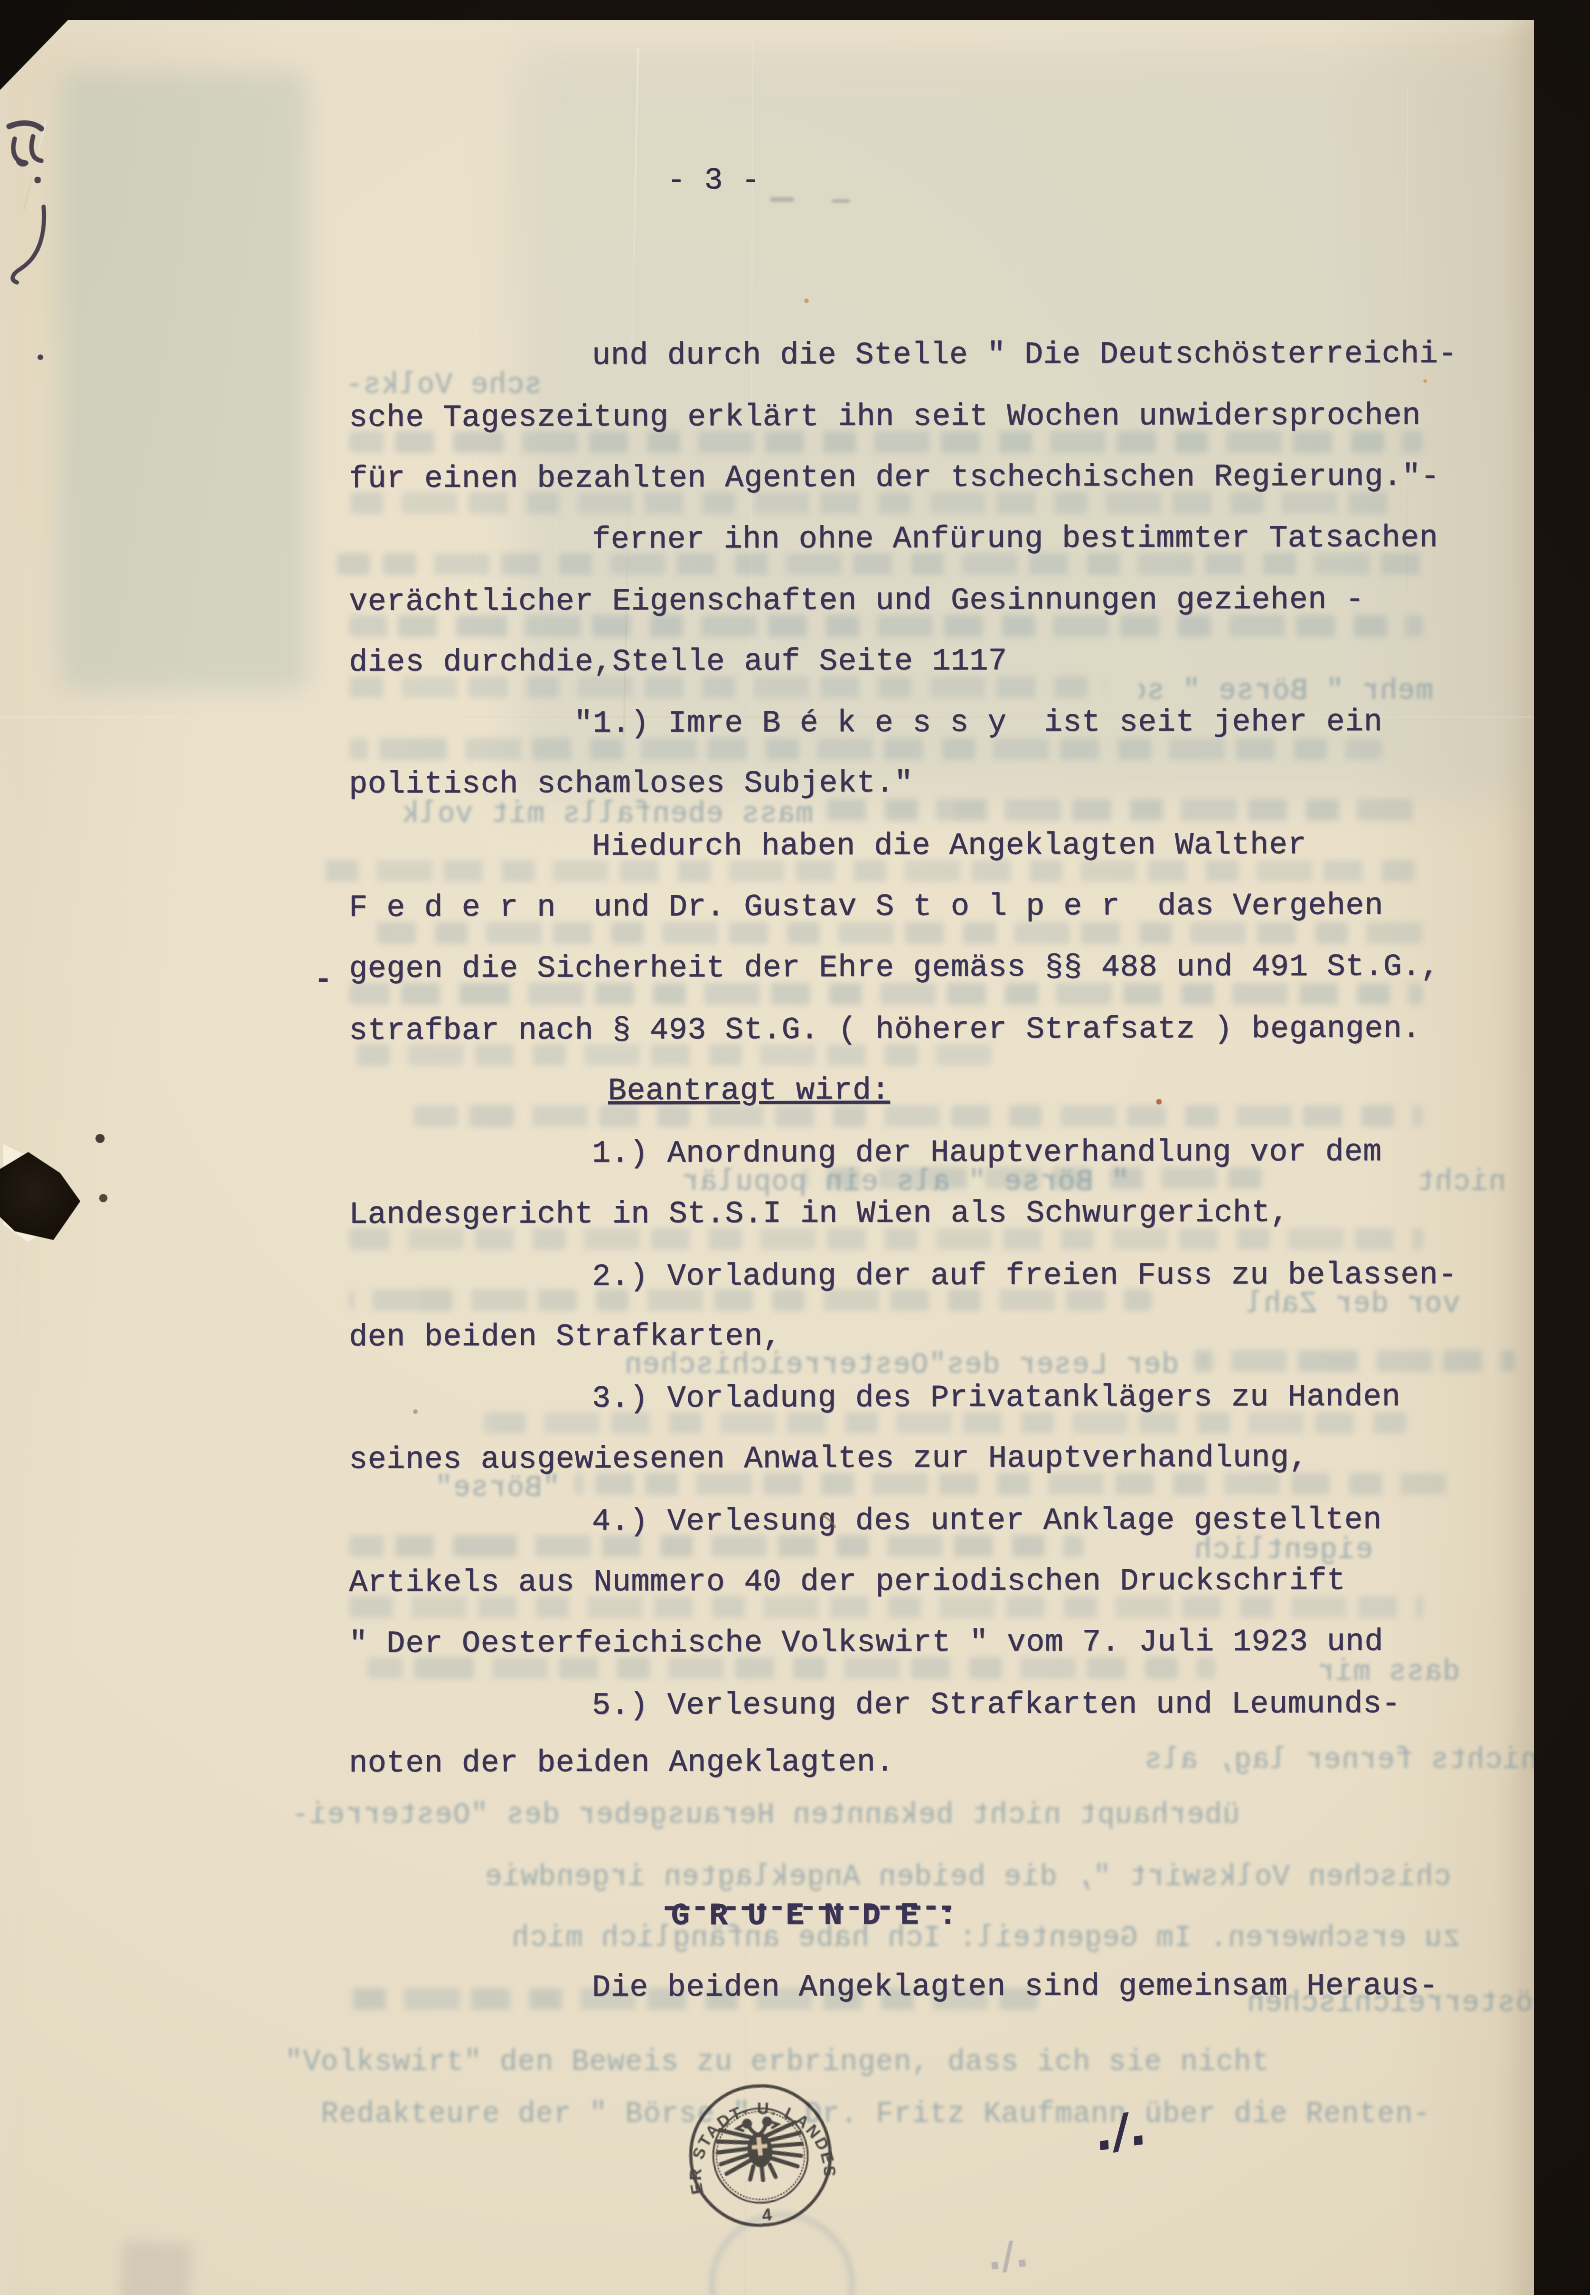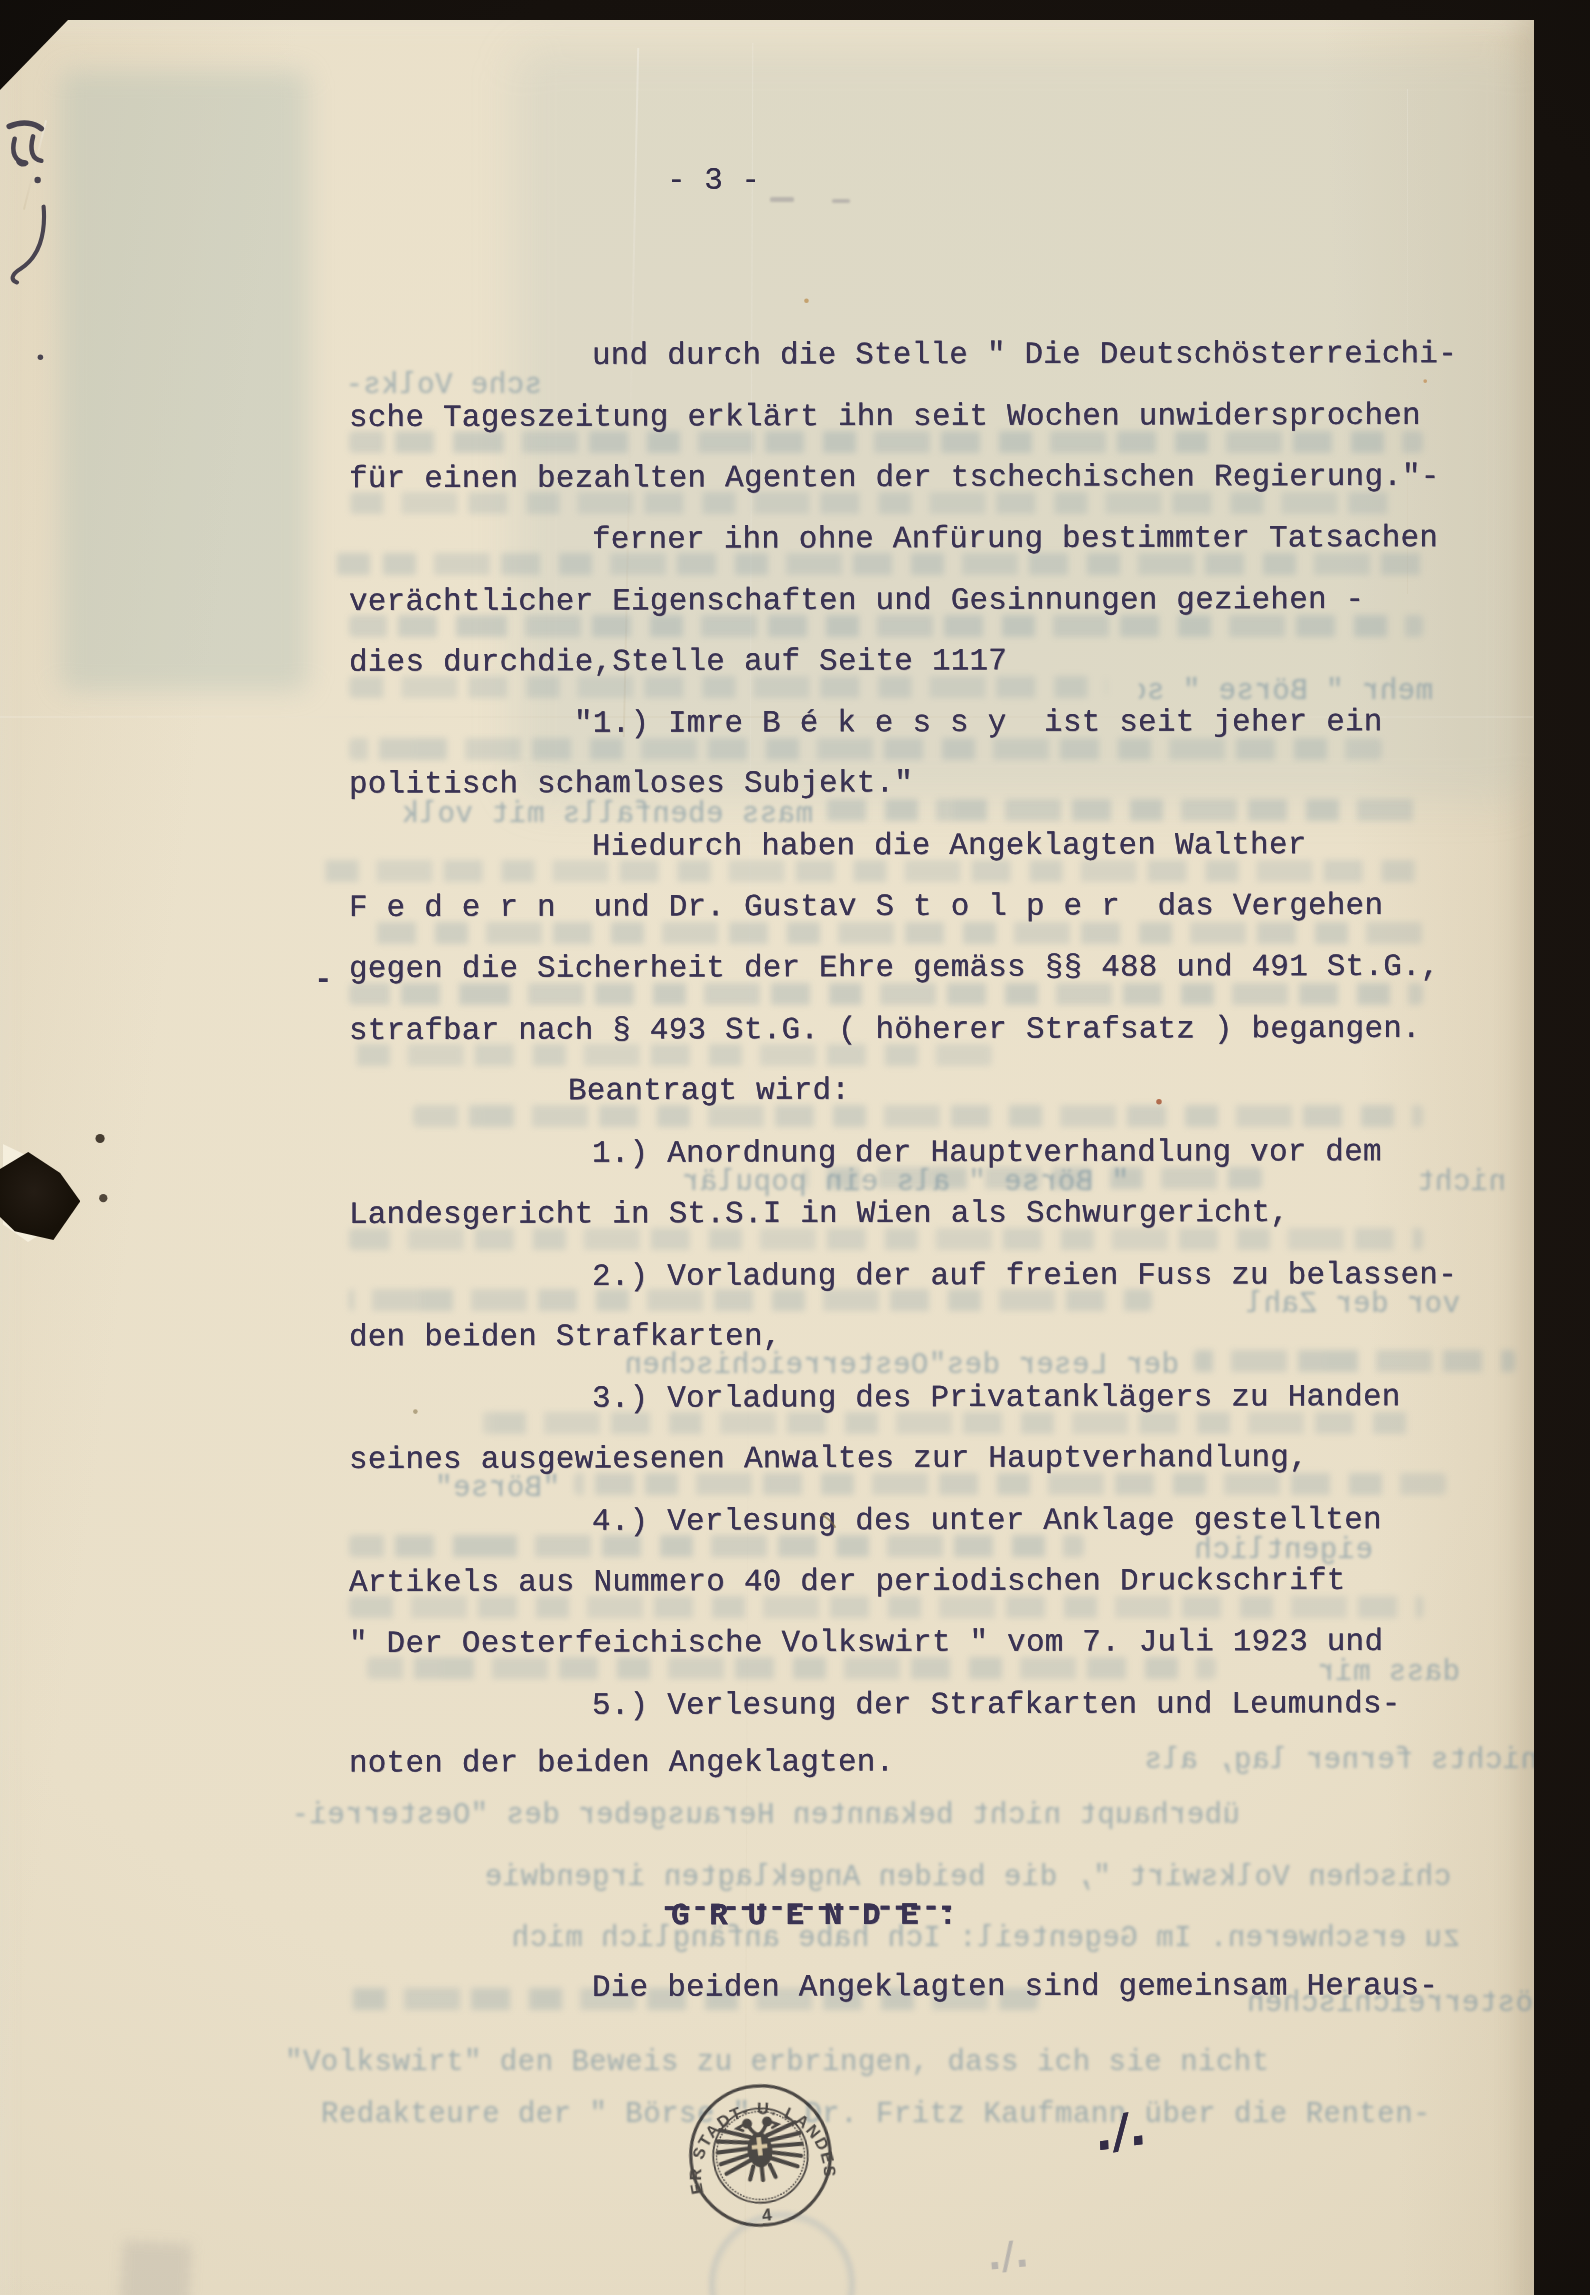--- a/index.html
+++ b/index.html
@@ -123,21 +123,21 @@
         <div class="line" style="left: 349px; top: 442px;">für einen bezahlten Agenten der tschechischen Regierung."-</div>
         <div class="line" style="left: 592px; top: 503px;">ferner ihn ohne Anfürung bestimmter Tatsachen</div>
         <div class="line" style="left: 349px; top: 565px;">verächtlicher Eigenschaften und Gesinnungen geziehen -</div>
         <div class="line" style="left: 349px; top: 626px; text-align: right;">dies durchdie,Stelle auf Seite 1117</div>
         <div class="line" style="left: 574px; top: 687px;">"1.) Imre B é k e s s y  ist seit jeher ein</div>
         <div class="line" style="left: 349px; top: 748px;">politisch schamloses Subjekt."</div>
         <div class="line" style="left: 592px; top: 810px;">Hiedurch haben die Angeklagten Walther</div>
         <div class="line" style="left: 349px; top: 871px;">F e d e r n  und Dr. Gustav S t o l p e r  das Vergehen</div>
         <div class="line" style="left: 349px; top: 932px;">gegen die Sicherheit der Ehre gemäss §§ 488 und 491 St.G.,</div>
         <div class="line" style="left: 349px; top: 994px;">strafbar nach § 493 St.G. ( höherer Strafsatz ) begangen.</div>
-        <div class="line" style="left: 568px; top: 1055px;">Beantragt wird:</div>
+        <div class="line" style="left: 608px; top: 1055px; text-decoration: underline;">Beantragt wird:</div>
         <div class="line" style="left: 592px; top: 1117px;">1.) Anordnung der Hauptverhandlung vor dem</div>
         <div class="line" style="left: 349px; top: 1178px;">Landesgericht in St.S.I in Wien als Schwurgericht,</div>
         <div class="line" style="left: 592px; top: 1240px;">2.) Vorladung der auf freien Fuss zu belassen-</div>
         <div class="line" style="left: 349px; top: 1301px;">den beiden Strafkarten,</div>
         <div class="line" style="left: 592px; top: 1362px;">3.) Vorladung des Privatanklägers zu Handen</div>
         <div class="line" style="left: 349px; top: 1423px;">seines ausgewiesenen Anwaltes zur Hauptverhandlung,</div>
         <div class="line" style="left: 592px; top: 1485px;">4.) Verlesung des unter Anklage gestellten</div>
         <div class="line" style="left: 349px; top: 1546px;">Artikels aus Nummero 40 der periodischen Druckschrift</div>
         <div class="line" style="left: 349px; top: 1607px;">" Der Oesterfeichische Volkswirt " vom 7. Juli 1923 und</div>
         <div class="line" style="left: 592px; top: 1669px;">5.) Verlesung der Strafkarten und Leumunds-</div>

